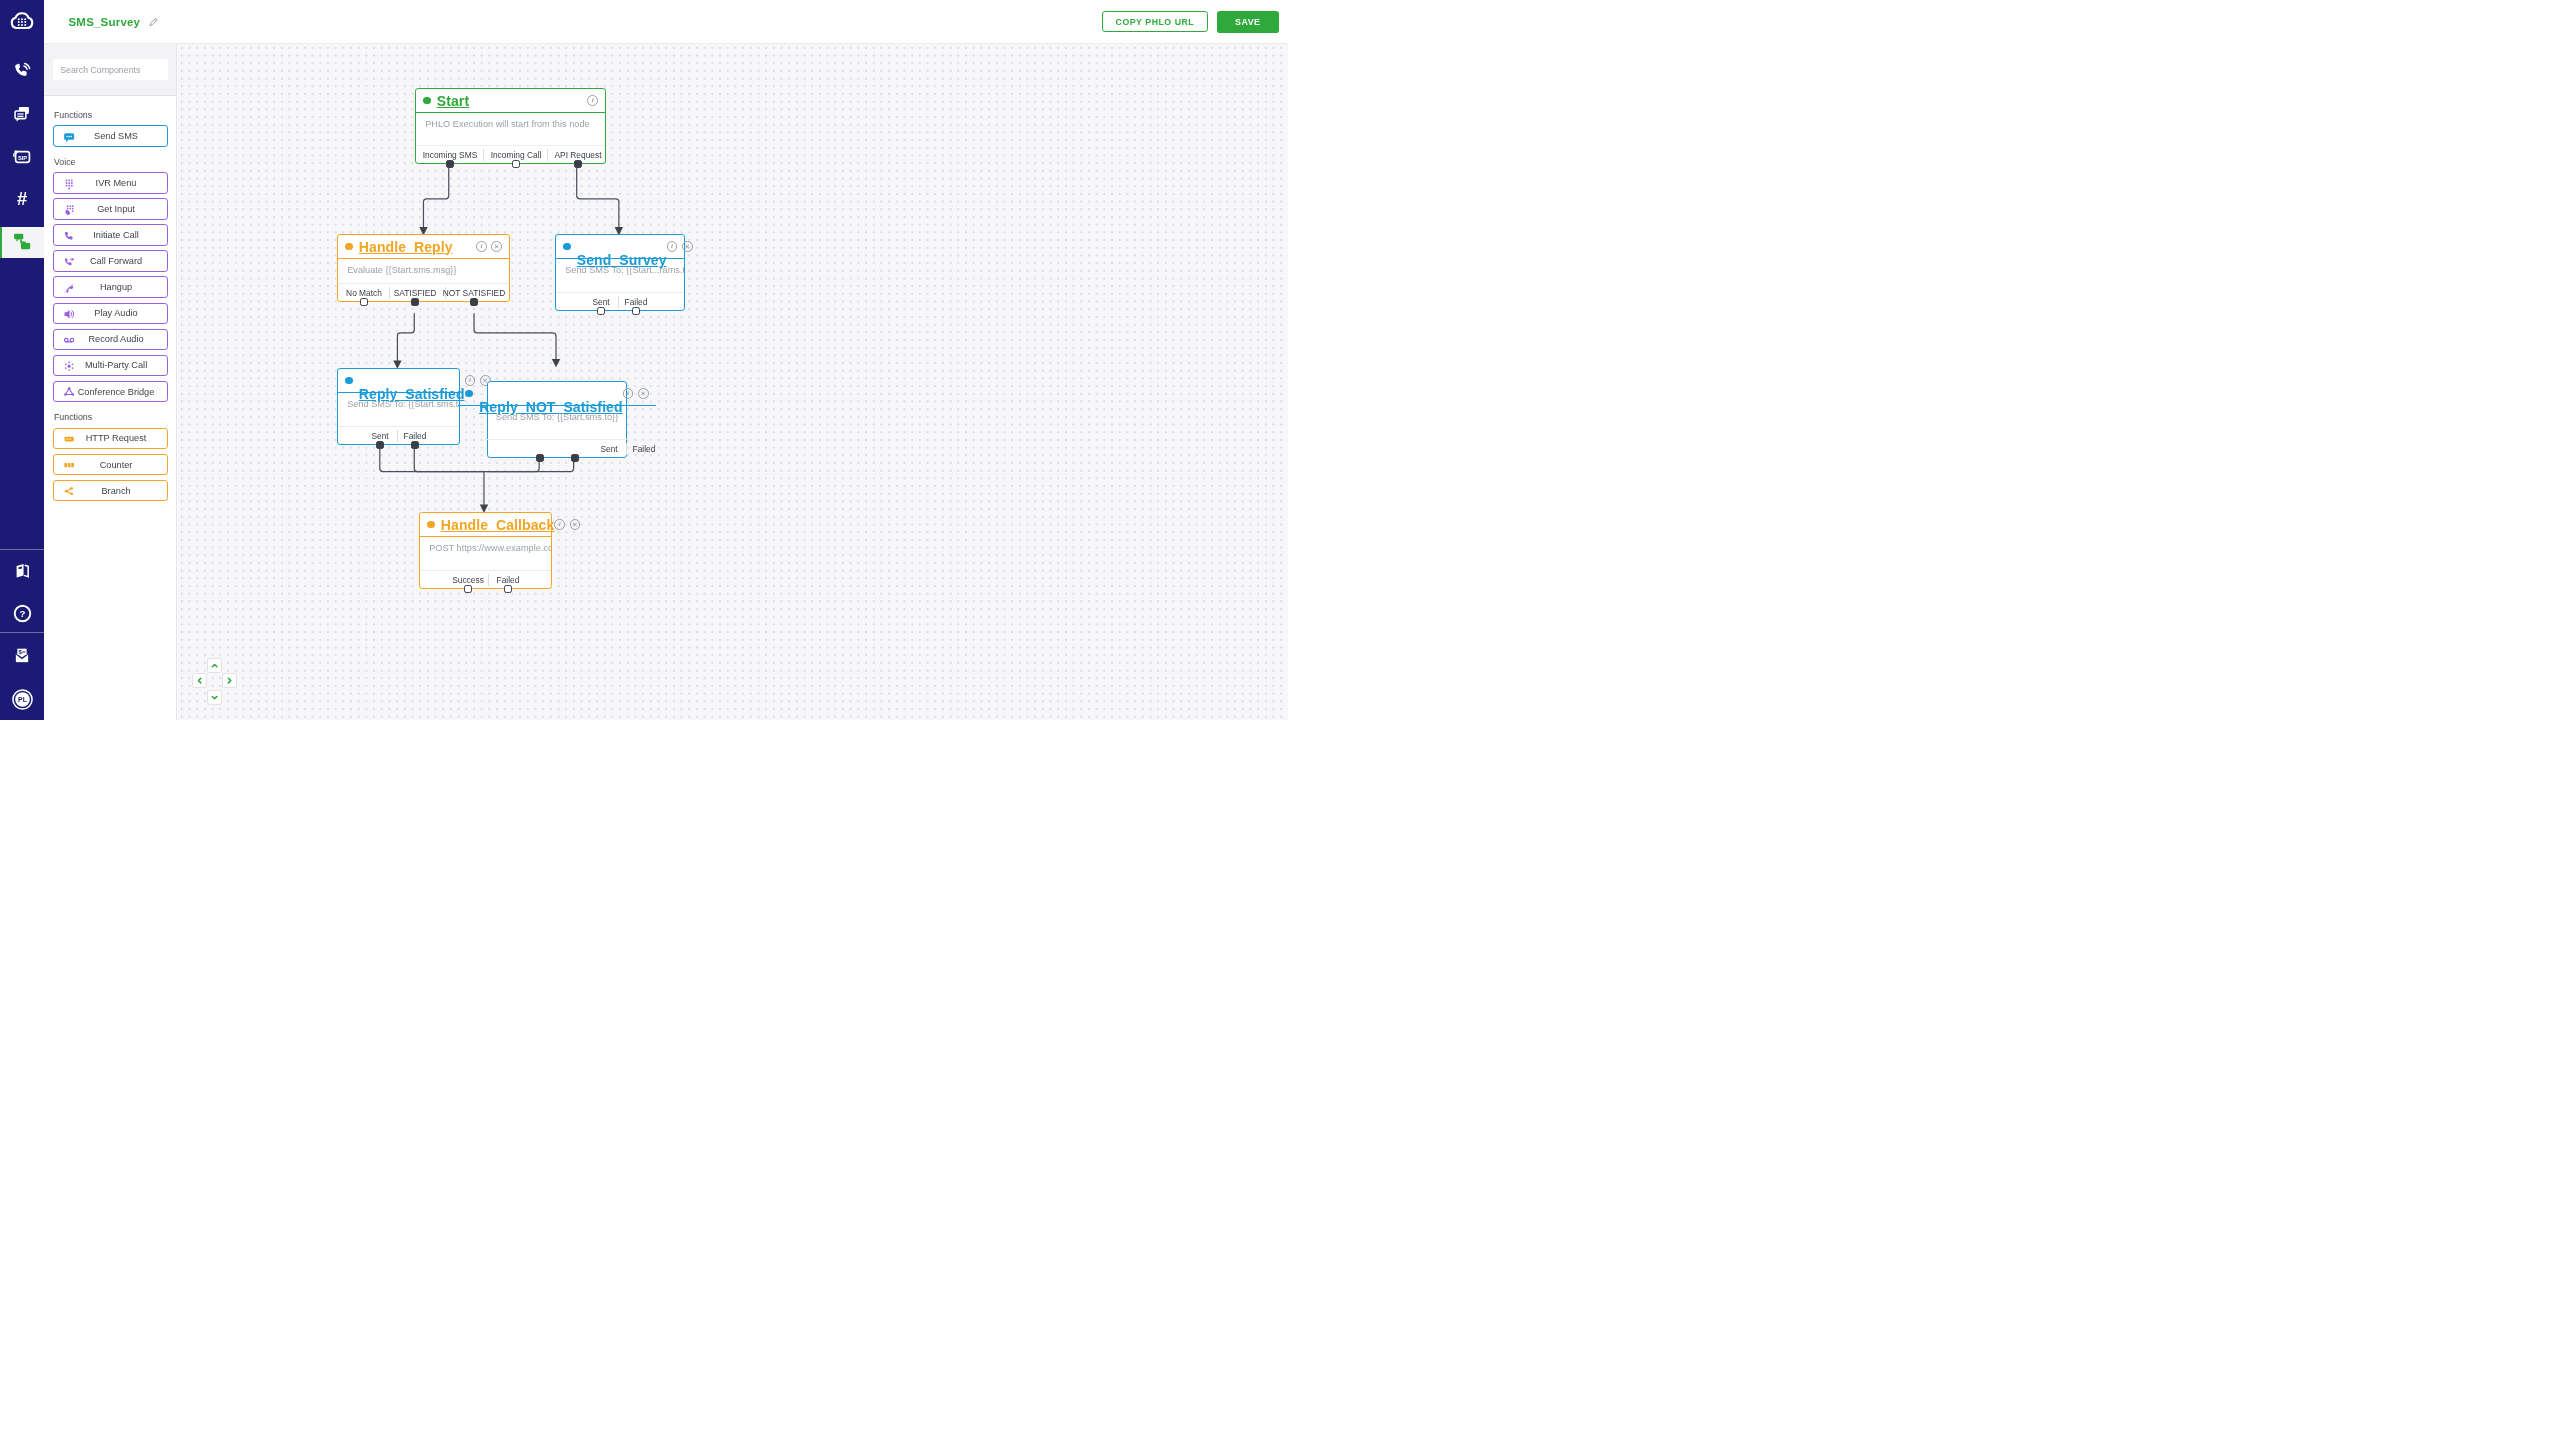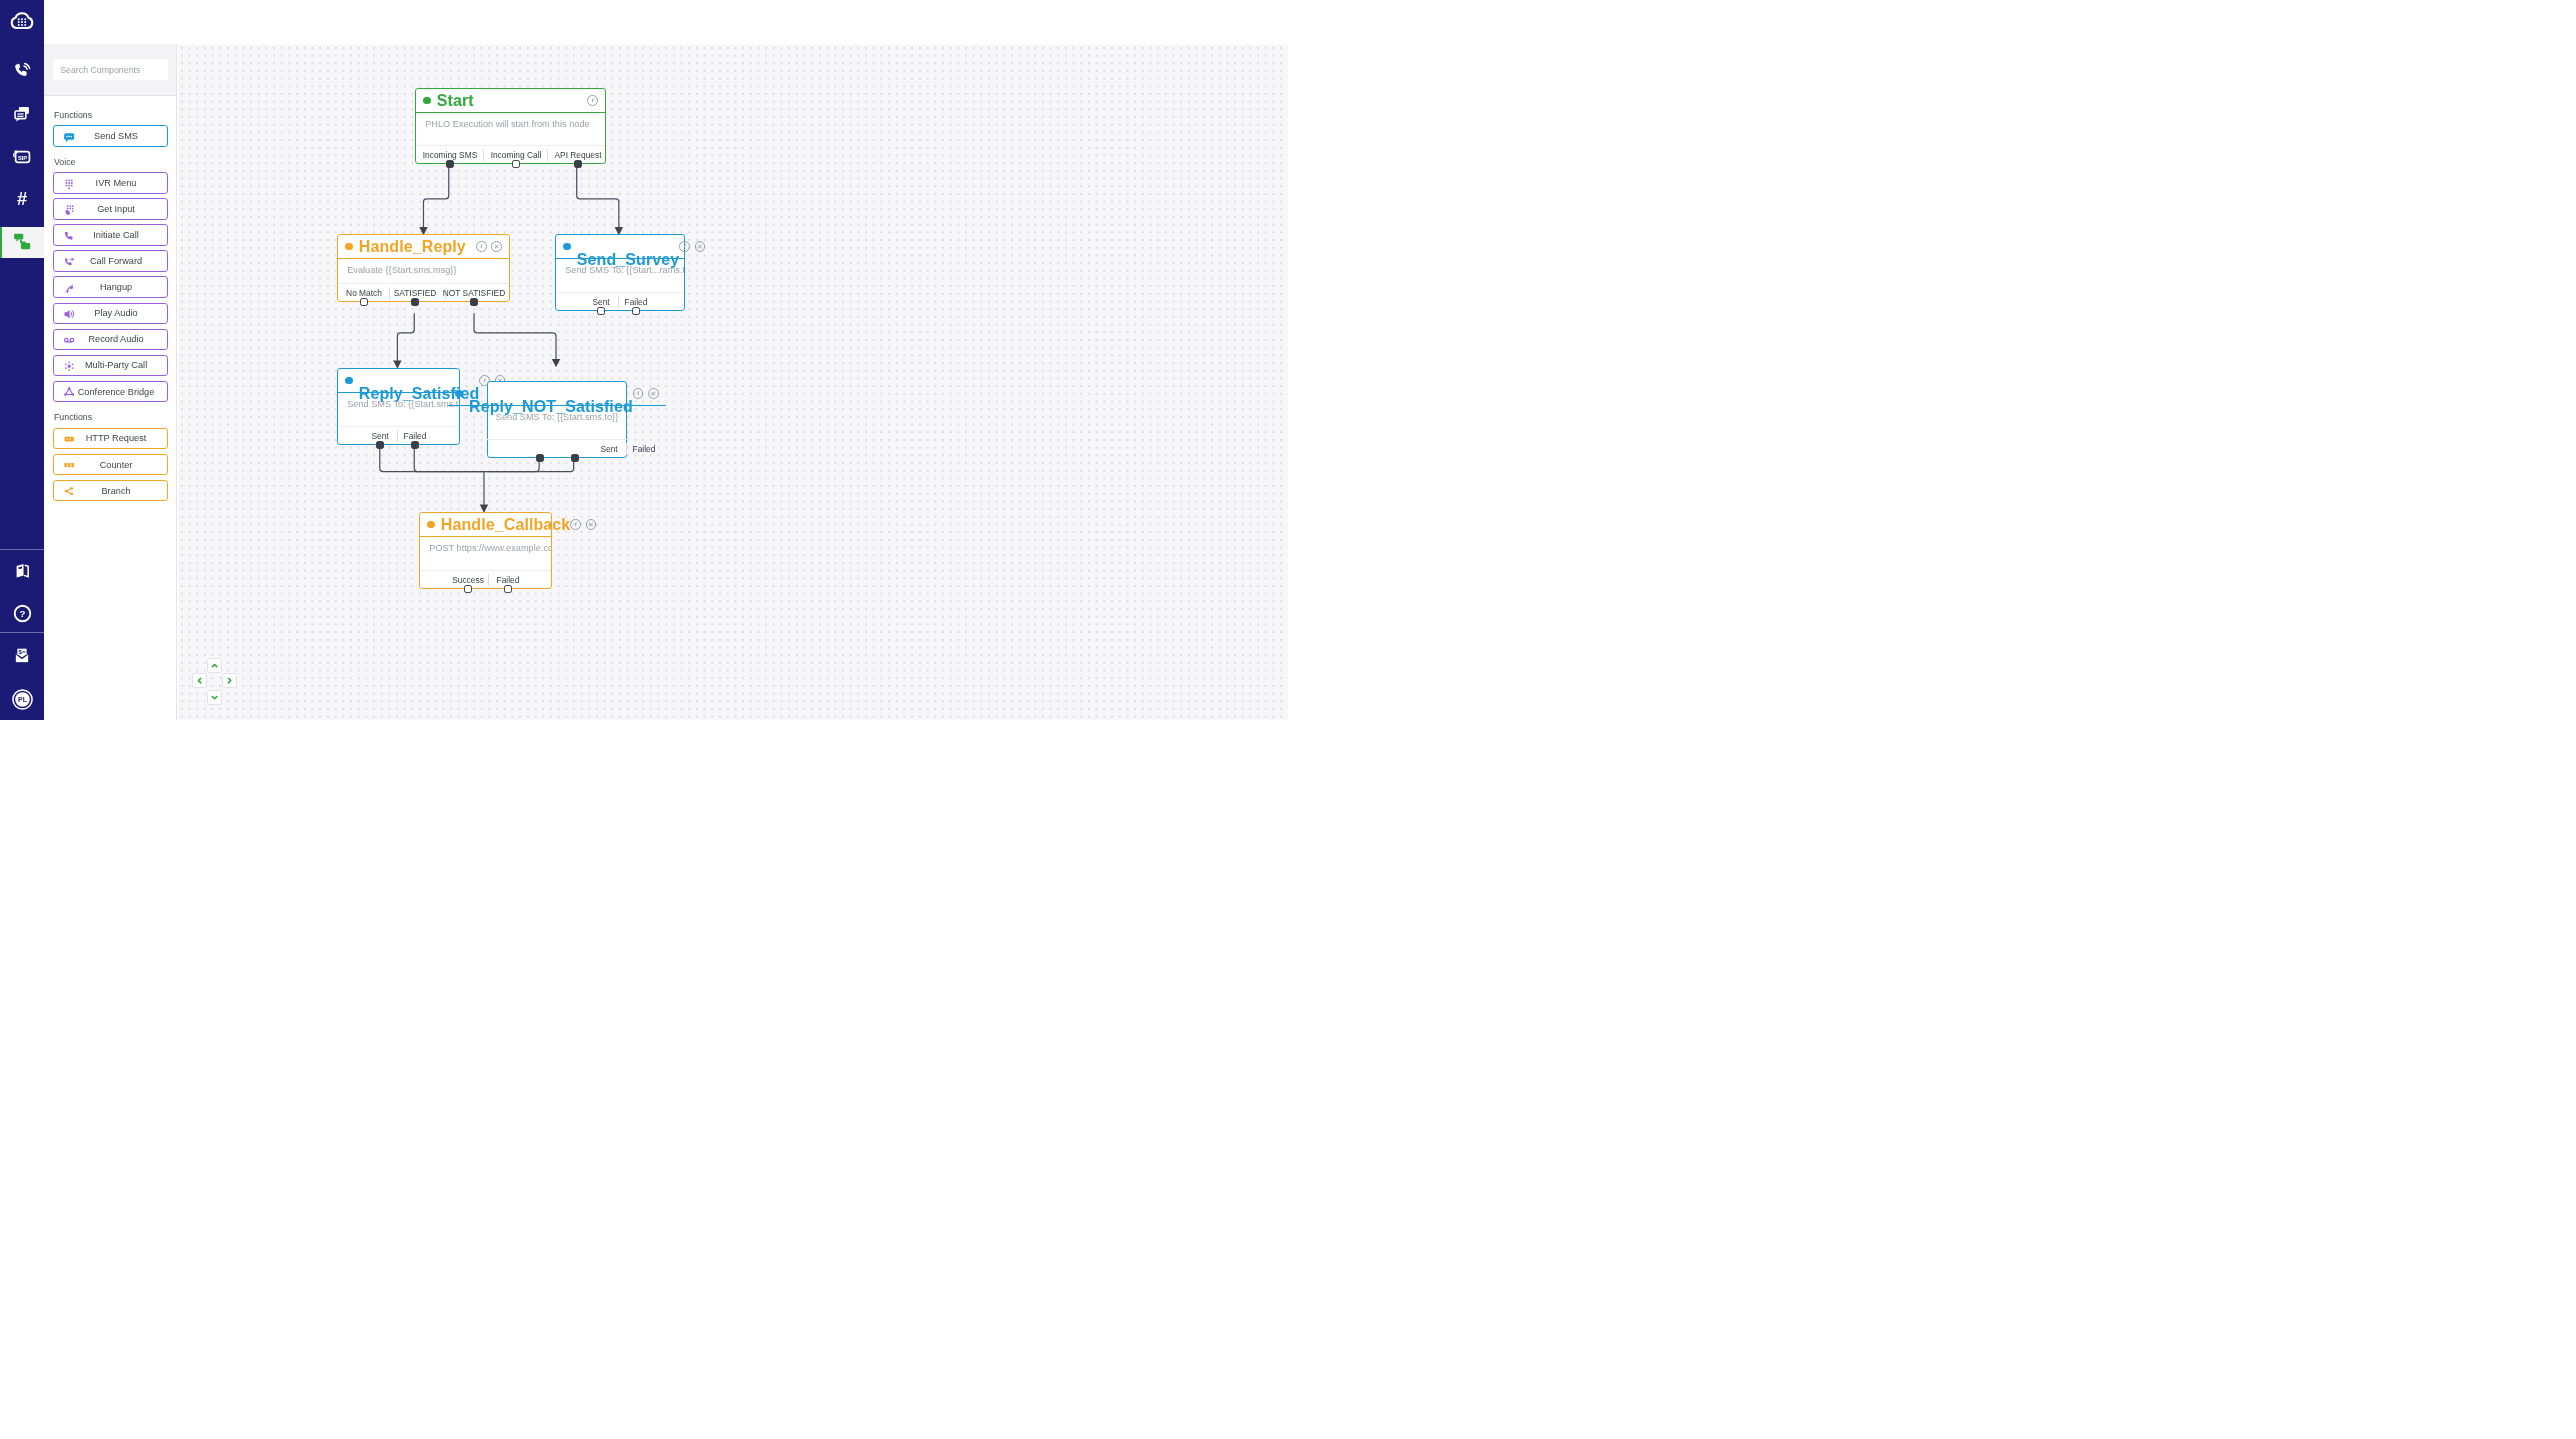--- a/index.html
+++ b/index.html
@@ -57,21 +57,21 @@
   .node{position:absolute;background:#fff;border-radius:3.1px;display:flex;flex-direction:column;z-index:2;}
   .n-green{border:1.2px solid #2fa93c;}  .n-green .node-head{border-bottom:1.2px solid #2fa93c;}
   .n-green .node-title{color:#2fa93c;}   .n-green .dot{background:#2fa93c;}
   .n-orange{border:1.2px solid #f2a524;} .n-orange .node-head{border-bottom:1.2px solid #f2a524;}
   .n-orange .node-title{color:#f2a524;}  .n-orange .dot{background:#f2a524;}
   .n-blue{border:1.2px solid #1a9bd7;}   .n-blue .node-head{border-bottom:1.2px solid #1a9bd7;}
   .n-blue .node-title{color:#1a9bd7;margin-top:27px;}    .n-blue .dot{background:#1a9bd7;}
 
   .node-head{height:24px;display:flex;align-items:center;padding:0 7px;}
   .dot{width:7.7px;height:7.7px;border-radius:50%;flex:none;}
-  .node-title{margin-left:6.1px;font-size:16px;font-weight:700;letter-spacing:0.1px;white-space:nowrap;}
+  .node-title{margin-left:6.1px;font-size:14px;font-weight:700;letter-spacing:0.1px;white-space:nowrap;text-decoration:underline;}
   .head-icons{margin-left:auto;display:flex;gap:4.6px;}
   .circ-icon{width:10.7px;height:10.7px;border:0.9px solid #9aa0a6;border-radius:50%;color:#9aa0a6;
              display:flex;align-items:center;justify-content:center;cursor:pointer;flex:none;
              font-size:7px;line-height:1;}
   .circ-icon.info{font-family:"Liberation Serif",serif;font-style:italic;font-weight:700;}
   .node-body{flex:1;padding:6.1px 9.2px;font-size:9.2px;color:#9ba1a8;border-bottom:0.8px solid #ececef;
              overflow:hidden;white-space:nowrap;}
   .node-foot{position:relative;height:17px;}
   .out{position:absolute;bottom:3.1px;transform:translateX(-50%);font-size:8.4px;font-weight:500;
        color:#3b4046;white-space:nowrap;}
@@ -194,20 +194,33 @@
       <span>
         <svg width="23" height="23" viewBox="0 0 30 30">
           <circle cx="15" cy="15" r="12.5" fill="none" stroke="#fff" stroke-width="2"></circle>
           <circle cx="15" cy="15" r="9.5" fill="#fff"></circle>
           <text x="15" y="18.5" text-anchor="middle" font-family="Liberation Sans, sans-serif" font-size="9" font-weight="bold" fill="#1b1b75">PL</text>
         </svg>
       </span>
     </div>
   </nav>
 
+  <header class="topbar">
+    <span class="page-title">SMS_Survey</span>
+    <span class="edit-pencil">
+      <svg width="11.5" height="11.5" viewBox="0 0 15 15">
+        <path d="M2.5,12.5 l1,-3.2 6.3,-6.3 2.2,2.2 -6.3,6.3 z" fill="none" stroke="#9aa0a6" stroke-width="1.3" stroke-linejoin="round"></path>
+        <line x1="8.6" y1="4.2" x2="10.8" y2="6.4" stroke="#9aa0a6" stroke-width="1.3"></line>
+      </svg>
+    </span>
+    <span class="topbar-actions">
+      <button class="btn-outline">COPY PHLO URL</button>
+      <button class="btn-solid">SAVE</button>
+    </span>
+  </header>
 
   <aside class="panel">
     <div class="panel-search">
       <input class="search-input" type="text" placeholder="Search Components" style="">
     </div>
     <div class="comp-list">
 
       <div class="sec-label">Functions</div>
       <div class="comp-item c-blue">
         <span class="cicon">

